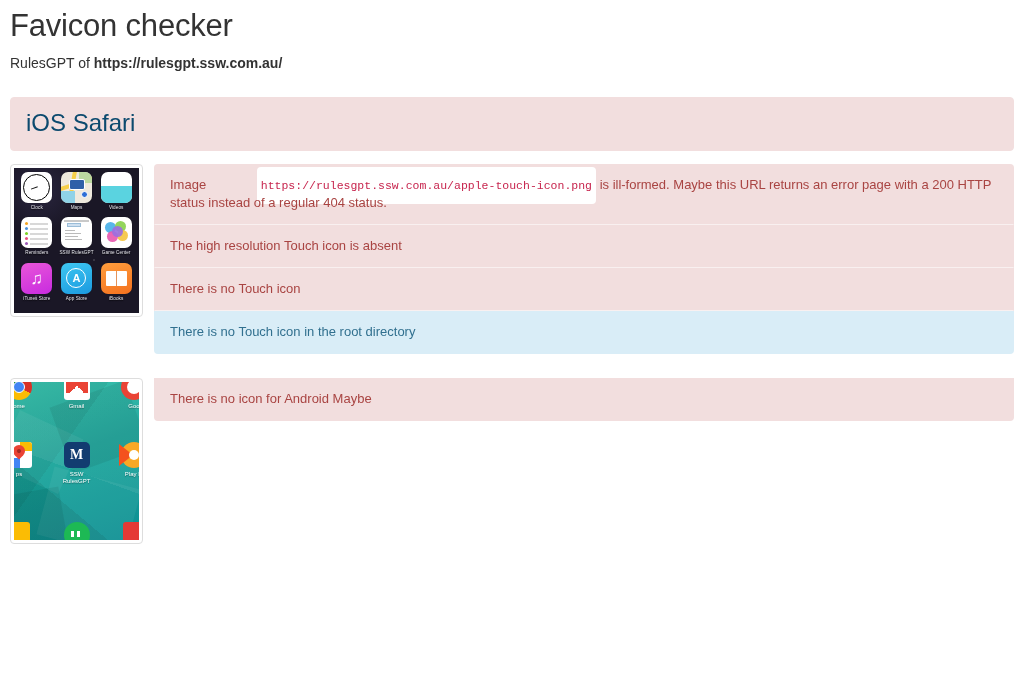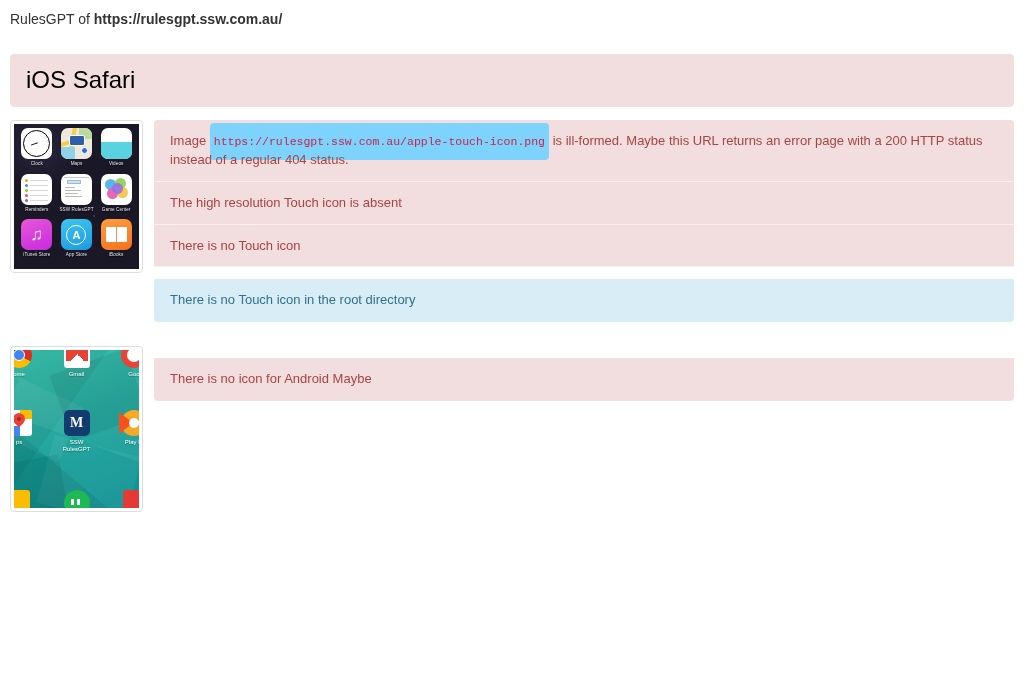--- a/index.html
+++ b/index.html
@@ -34,21 +34,21 @@
 
   .panel-heading {
     background: #f2dede;
     border: 1px solid #f2dede;
     border-radius: 4px;
     padding: 12px 15px 13px 15px;
     width: 1004px;
   }
   .panel-heading .title {
     font-size: 24px;
-    color: #000000;
+    color: #0c4a6e;
     line-height: 1.1;
     font-weight: normal;
   }
 
   .panel-body {
     display: flex;
     align-items: flex-start;
     margin-top: 13px;
   }
 
@@ -229,38 +229,40 @@
   
   .list { flex: 1 1 auto; }
   .list-item {
     padding: 11px 15px;
     font-size: 13px;
     line-height: 1.45;
     border: 1px solid transparent;
     border-bottom: 1px solid rgba(255,255,255,.55);
   }
   .list-item:first-child { border-radius: 4px 4px 0 0; }
-  .list-item:last-child { border-radius: 0 0 4px 4px; border-bottom: 1px solid transparent; margin-top: 12px; }
+  .list-item:last-child { border-radius: 0 0 4px 4px; border-bottom: 1px solid transparent; }
   .item-danger { background: #f2dede; color: #a94442; }
   .item-info   { background: #d9edf7; color: #31708f; border-bottom-color: rgba(255,255,255,.6); }
   code.code {
     font-family: "Liberation Mono", monospace;
     font-size: 11.5px;
-    background: #7dd3fc;
+    background: #ffffff;
     color: #c7254e;
     padding: 12px 4px;
     border-radius: 4px;
     white-space: nowrap;
+    margin-left: 47px;
   }
 </style>
 </head>
 <body>
 
 <div class="page">
 
+  <h1 class="page-title">Favicon checker</h1>
 
   <p class="analysis-line">
     <span>RulesGPT of </span><span class="url">https://rulesgpt.ssw.com.au/</span>
   </p>
 
   <div class="panel">
     <div class="panel-heading">
       <div class="title">iOS Safari</div>
     </div>
 

